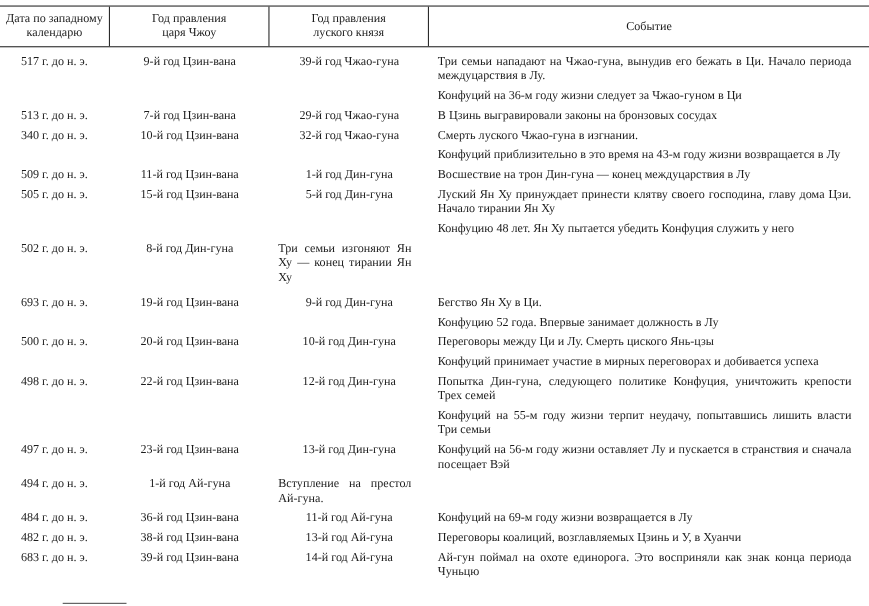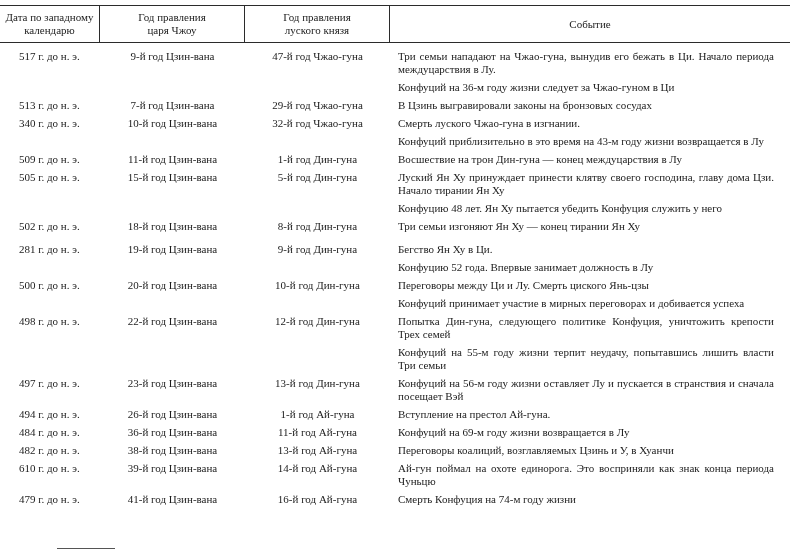--- a/index.html
+++ b/index.html
@@ -71,21 +71,21 @@
       </div>
       <div class="th">
         <span>Событие</span>
       </div>
     </div>
 
     <div class="tbody">
   <div class="trow">
     <div class="cell c-date">517 г. до н. э.</div>
     <div class="cell c-zhou">9-й год Цзин-вана</div>
-    <div class="cell c-lu">47-й год Чжао-гуна</div>
+    <div class="cell c-lu">39-й год Чжао-гуна</div>
     <div class="cell c-event">Три семьи нападают на Чжао-гуна, вынудив его бежать в Ци. Начало периода междуцарствия в Лу.</div>
   </div>
 
   <div class="trow">
     <div class="cell c-date"></div>
     <div class="cell c-zhou"></div>
     <div class="cell c-lu"></div>
     <div class="cell c-event">Конфуций на 36-м году жизни следует за Чжао-гуном в Ци</div>
   </div>
 
@@ -126,33 +126,32 @@
 
   <div class="trow">
     <div class="cell c-date"></div>
     <div class="cell c-zhou"></div>
     <div class="cell c-lu"></div>
     <div class="cell c-event">Конфуцию 48 лет. Ян Ху пытается убедить Конфуция служить у него</div>
   </div>
 
   <div class="trow">
     <div class="cell c-date">502 г. до н. э.</div>
-    <div class="cell c-zhou">18-й год Цзин-вана</div>
     <div class="cell c-lu">8-й год Дин-гуна</div>
     <div class="cell c-event">Три семьи изгоняют Ян Ху — конец тирании Ян Ху</div>
   </div>
 
   <div class="trow">
     <div class="cell c-date"></div>
     <div class="cell c-zhou"></div>
     <div class="cell c-lu"></div>
   </div>
 
   <div class="trow">
-    <div class="cell c-date">281 г. до н. э.</div>
+    <div class="cell c-date">693 г. до н. э.</div>
     <div class="cell c-zhou">19-й год Цзин-вана</div>
     <div class="cell c-lu">9-й год Дин-гуна</div>
     <div class="cell c-event">Бегство Ян Ху в Ци.</div>
   </div>
 
   <div class="trow">
     <div class="cell c-date"></div>
     <div class="cell c-zhou"></div>
     <div class="cell c-lu"></div>
     <div class="cell c-event">Конфуцию 52 года. Впервые занимает должность в Лу</div>
@@ -188,51 +187,44 @@
 
   <div class="trow">
     <div class="cell c-date">497 г. до н. э.</div>
     <div class="cell c-zhou">23-й год Цзин-вана</div>
     <div class="cell c-lu">13-й год Дин-гуна</div>
     <div class="cell c-event">Конфуций на 56-м году жизни оставляет Лу и пускается в странствия и сначала посещает Вэй</div>
   </div>
 
   <div class="trow">
     <div class="cell c-date">494 г. до н. э.</div>
-    <div class="cell c-zhou">26-й год Цзин-вана</div>
     <div class="cell c-lu">1-й год Ай-гуна</div>
     <div class="cell c-event">Вступление на престол Ай-гуна.</div>
   </div>
 
 
   <div class="trow">
     <div class="cell c-date">484 г. до н. э.</div>
     <div class="cell c-zhou">36-й год Цзин-вана</div>
     <div class="cell c-lu">11-й год Ай-гуна</div>
     <div class="cell c-event">Конфуций на 69-м году жизни возвращается в Лу</div>
   </div>
 
   <div class="trow">
     <div class="cell c-date">482 г. до н. э.</div>
     <div class="cell c-zhou">38-й год Цзин-вана</div>
     <div class="cell c-lu">13-й год Ай-гуна</div>
     <div class="cell c-event">Переговоры коалиций, возглавляемых Цзинь и У, в Хуанчи</div>
   </div>
 
   <div class="trow">
-    <div class="cell c-date">610 г. до н. э.</div>
+    <div class="cell c-date">683 г. до н. э.</div>
     <div class="cell c-zhou">39-й год Цзин-вана</div>
     <div class="cell c-lu">14-й год Ай-гуна</div>
     <div class="cell c-event">Ай-гун поймал на охоте единорога. Это восприняли как знак конца периода Чуньцю</div>
   </div>
 
-  <div class="trow">
-    <div class="cell c-date">479 г. до н. э.</div>
-    <div class="cell c-zhou">41-й год Цзин-вана</div>
-    <div class="cell c-lu">16-й год Ай-гуна</div>
-    <div class="cell c-event">Смерть Конфуция на 74-м году жизни</div>
-  </div>
 </div>
 
   </div>
 
   <div class="bottom-rule"></div>
 </div>
 
 </body></html>

